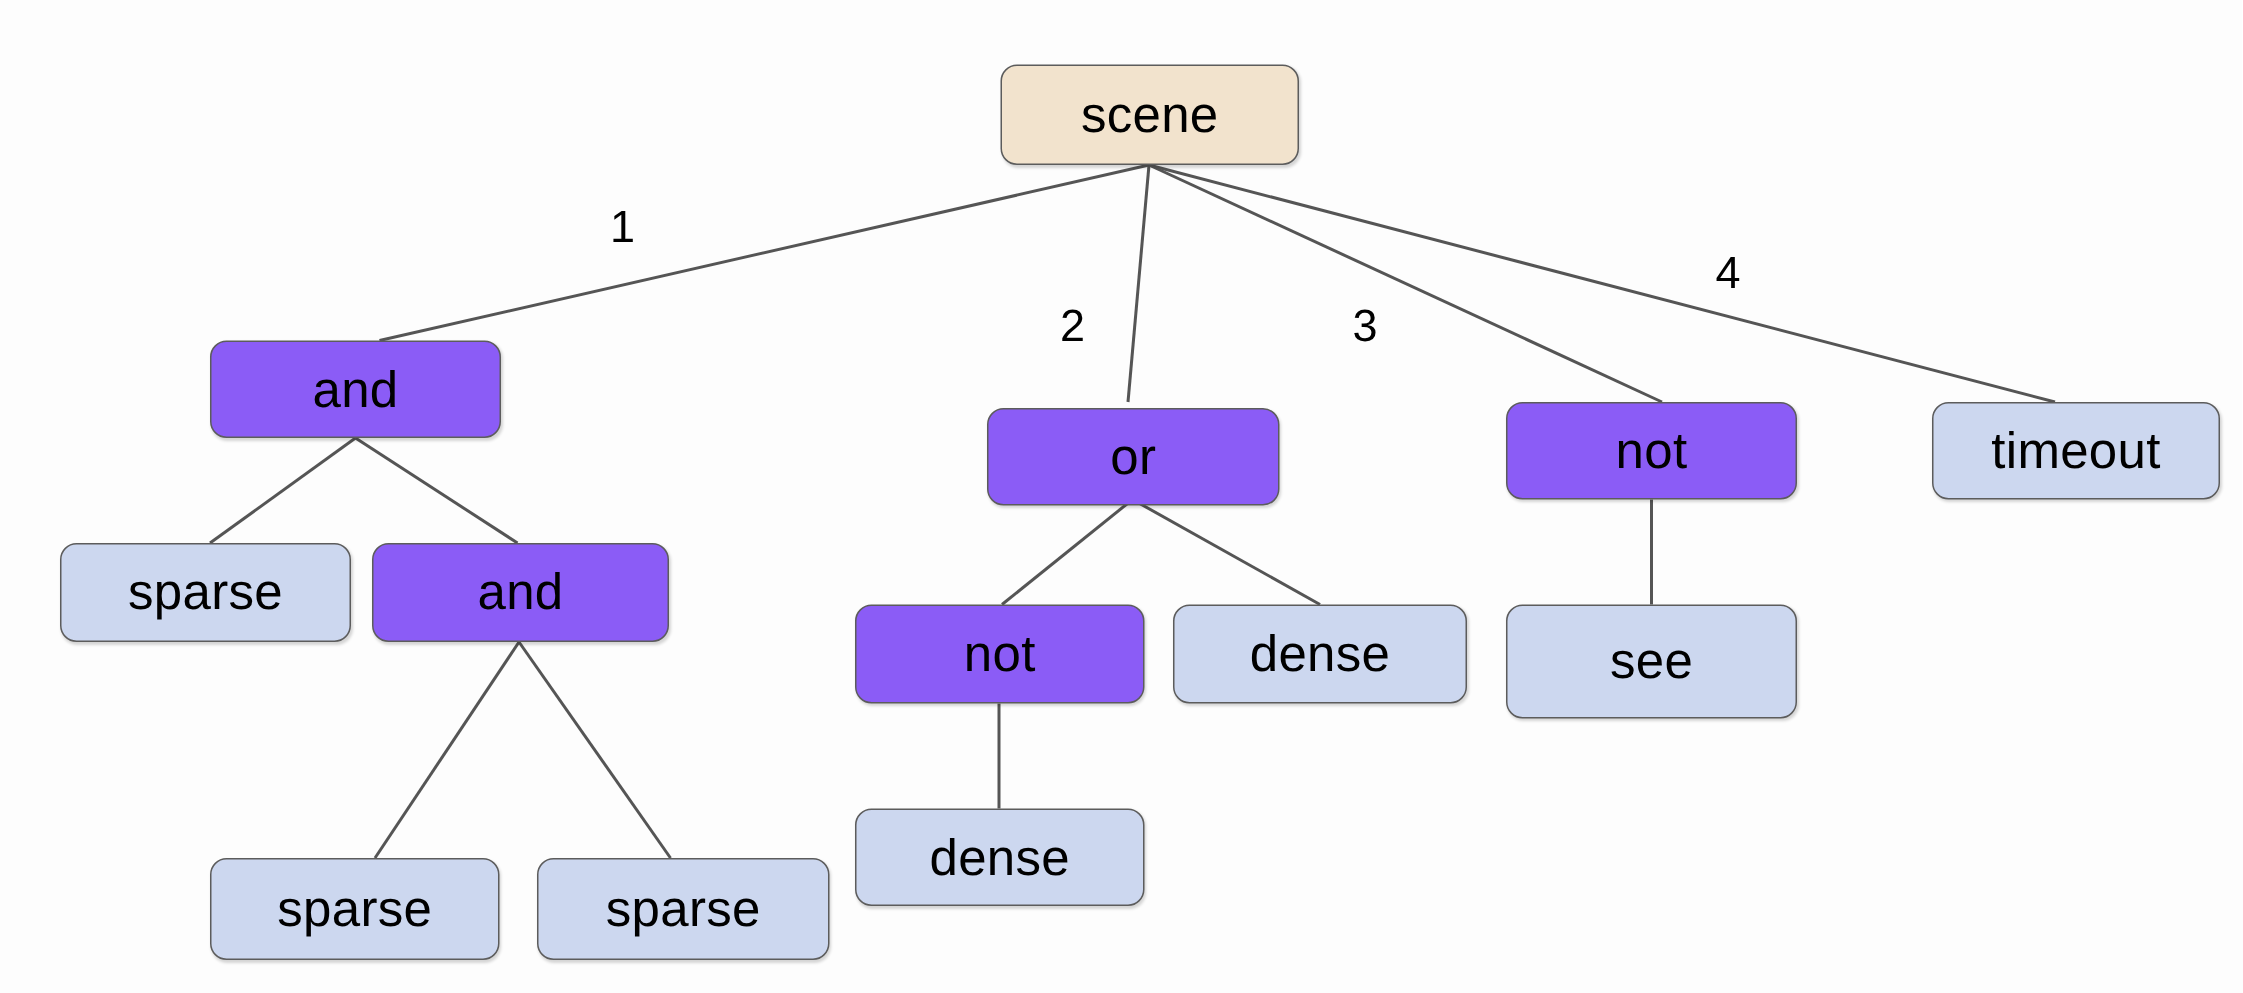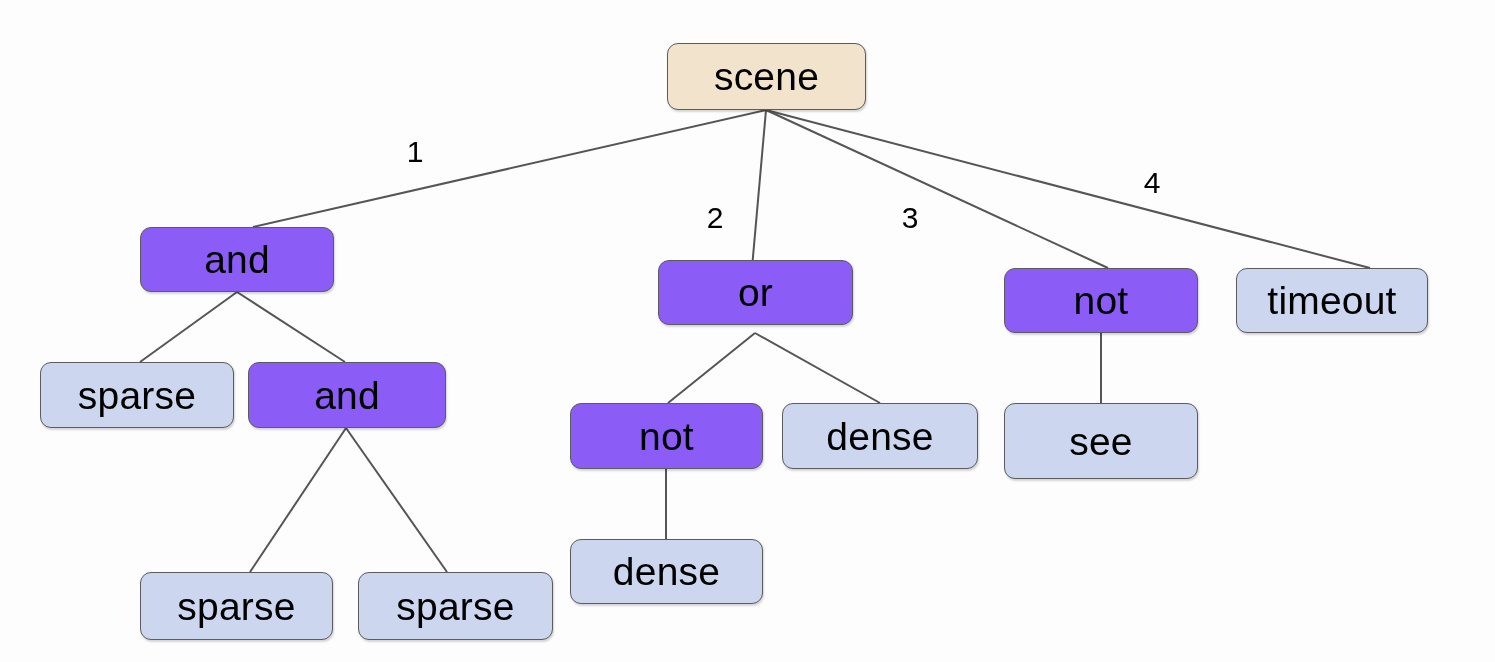--- a/index.html
+++ b/index.html
@@ -26,21 +26,21 @@
   .tree-node {
     position: absolute;
     box-sizing: border-box;
     border: 1.6px solid #5c5c5c;
     border-radius: 11px;
     display: flex;
     align-items: center;
     justify-content: center;
     color: #000000;
     font-family: "Liberation Sans", sans-serif;
-    font-size: 39px;
+    font-size: 34px;
     line-height: 1;
     letter-spacing: 0.2px;
     white-space: nowrap;
     box-shadow: 1px 1.5px 2px rgba(0,0,0,0.16);
   }
   .node-op   { background: #8b5cf6; }
   .node-leaf { background: #ccd7ef; }
   .node-root { background: #f2e3cd; }
   .edge-label {
     position: absolute;
@@ -70,27 +70,27 @@
       <line x1="666" y1="469" x2="666" y2="539" stroke="#555555" stroke-width="2"></line>
       <line x1="1101" y1="333" x2="1101" y2="403" stroke="#555555" stroke-width="2"></line>
     </svg>
   <div id="node-layer">
       <div class="tree-node node-root" style="left: 667px; top: 43px; width: 199px; height: 67px; border-color: rgb(92, 92, 92); color: rgb(0, 0, 0);">
         <span>scene</span>
       </div>
       <div class="tree-node node-op" style="left: 140px; top: 227px; width: 194px; height: 65px; border-color: rgb(92, 92, 92); color: rgb(0, 0, 0);">
         <span>and</span>
       </div>
-      <div class="tree-node node-op" style="left: 658px; top: 260px; width: 195px; height: 65px; border-color: rgb(92, 92, 92); color: rgb(0, 0, 0);">
+      <div class="tree-node node-op" style="left: 658px; top: 272px; width: 195px; height: 65px; border-color: rgb(92, 92, 92); color: rgb(0, 0, 0);">
         <span>or</span>
       </div>
       <div class="tree-node node-op" style="left: 1004px; top: 268px; width: 194px; height: 65px; border-color: rgb(92, 92, 92); color: rgb(0, 0, 0);">
         <span>not</span>
       </div>
-      <div class="tree-node node-leaf" style="left: 1236px; top: 268px; width: 192px; height: 65px; border-color: rgb(92, 92, 92); color: rgb(0, 0, 0);">
+      <div class="tree-node node-leaf" style="left: 1288px; top: 268px; width: 192px; height: 65px; border-color: rgb(92, 92, 92); color: rgb(0, 0, 0);">
         <span>timeout</span>
       </div>
       <div class="tree-node node-leaf" style="left: 40px; top: 362px; width: 194px; height: 66px; border-color: rgb(92, 92, 92); color: rgb(0, 0, 0);">
         <span>sparse</span>
       </div>
       <div class="tree-node node-op" style="left: 248px; top: 362px; width: 198px; height: 66px; border-color: rgb(92, 92, 92); color: rgb(0, 0, 0);">
         <span>and</span>
       </div>
       <div class="tree-node node-op" style="left: 570px; top: 403px; width: 193px; height: 66px; border-color: rgb(92, 92, 92); color: rgb(0, 0, 0);">
         <span>not</span>

